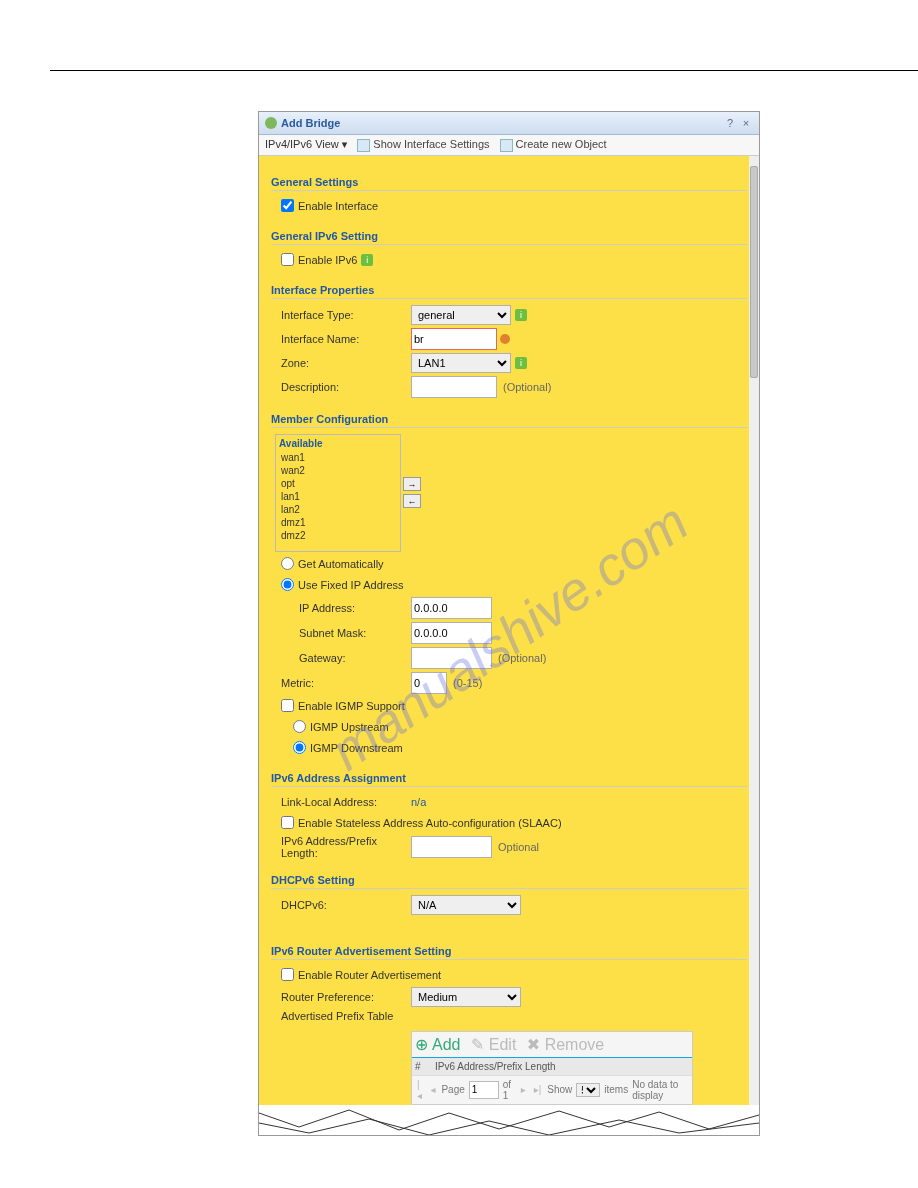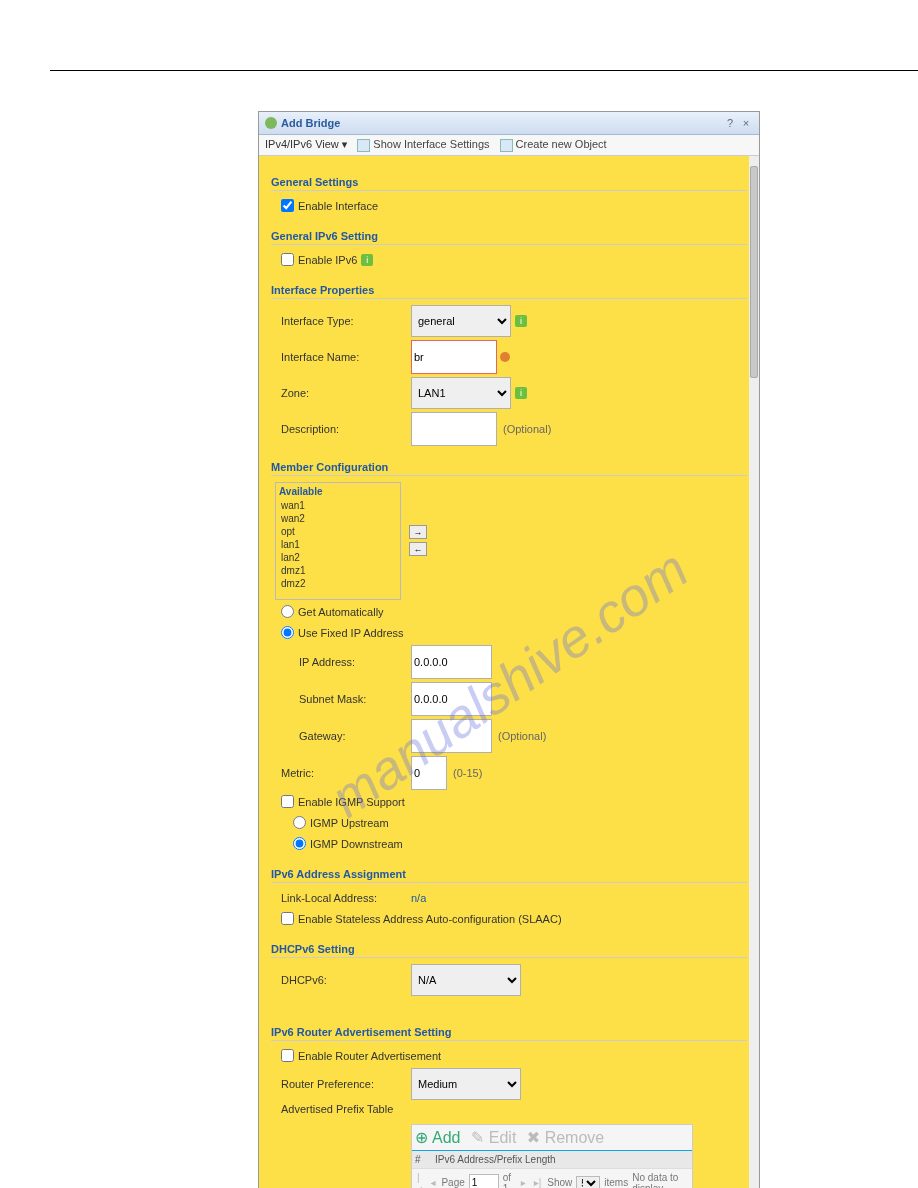--- a/index.html
+++ b/index.html
@@ -12,26 +12,26 @@
 .titlebar .btn{width:14px;height:14px;text-align:center;line-height:14px;color:#668;margin-left:2px;cursor:pointer}
 .toolbar{background:#f7f7f7;border-bottom:1px solid #ccc;padding:3px 6px;display:flex;align-items:center;gap:10px;color:#444}
 .toolbar .dd{color:#333}
 .toolbar .tico{width:11px;height:11px;background:#d9e8f7;border:1px solid #8bb;display:inline-block;margin-right:3px;vertical-align:middle}
 .content{padding:8px 12px 0 12px;position:relative}
 .scrollbar{position:absolute;right:0;top:0;bottom:0;width:10px;background:#eee}
 .sb-thumb{position:absolute;left:1px;right:1px;background:#c8c8c8;border:1px solid #aaa;border-radius:2px}
 .section-hd{color:#2258a5;font-weight:bold;border-bottom:1px solid #ccc;padding:12px 0 2px;margin-bottom:6px}
 .row{display:flex;align-items:center;margin:3px 0 3px 10px;min-height:18px}
 .row .lbl{width:130px;color:#333}
-.row input[type=text],.row select{border:1px solid #b0b0b0;height:32px;font-size:11px;padding:0 2px}
+.row input[type=text],.row select{border:1px solid #b0b0b0;height:20px;font-size:11px;padding:0 2px}
 .row .opt{color:#666;margin-left:6px}
 .cb{margin:0 4px 0 0}
 .green-i{display:inline-block;width:12px;height:12px;background:#6cbf3f;color:#fff;font-size:9px;text-align:center;line-height:12px;border-radius:2px;margin-left:4px}
 .warn{display:inline-block;width:10px;height:10px;border-radius:50%;background:#e08030;margin-left:3px}
-.member-wrap{display:flex;gap:8px;margin-left:4px}
+.member-wrap{display:flex;gap:2px;margin-left:4px}
 .listbox{border:1px solid #bbb;width:118px;height:110px;padding:3px;font-size:10px}
 .listbox .lg{color:#2258a5;font-weight:bold;margin-bottom:2px}
 .listbox .li{padding:1px 2px}
 .mv-btns{display:flex;flex-direction:column;justify-content:center;gap:3px}
 .mv-btns button{width:18px;height:14px;border:1px solid #999;background:#eee;font-size:9px;padding:0;line-height:12px}
 .radio-row{margin-left:10px}
 .sub{margin-left:28px}
 .prefix-tbl{border:1px solid #ccc;margin-left:140px;width:280px}
 .ptb-tools{background:#f5f5f5;padding:3px;border-bottom:1px solid #0ea5e9;font-size:16px}
 .ptb-tools .a{color:#3a7;margin-right:6px}
@@ -169,20 +169,25 @@
 
 <div class="section-hd">IPv6 Address Assignment</div>
 <div class="row">
             <span class="lbl">Link-Local Address:</span>
             <span style="color:#2258a5">n/a</span>
           </div>
 <div class="row">
             <input type="checkbox" class="cb" style="">
             <span>Enable Stateless Address Auto-configuration (SLAAC)</span>
           </div>
+<div class="row">
+            <span class="lbl">IPv6 Address/Prefix Length:</span>
+            <input type="text" style="width: 75px;">
+            <span class="opt">Optional</span>
+          </div>
 
 <div class="section-hd">DHCPv6 Setting</div>
 <div class="row">
             <span class="lbl">DHCPv6:</span>
             <select style="width:110px"><option>N/A</option></select>
           </div>
 
 <div class="section-hd" style="margin-top:18px">IPv6 Router Advertisement Setting</div>
 <div class="row">
             <input type="checkbox" class="cb" style="">

